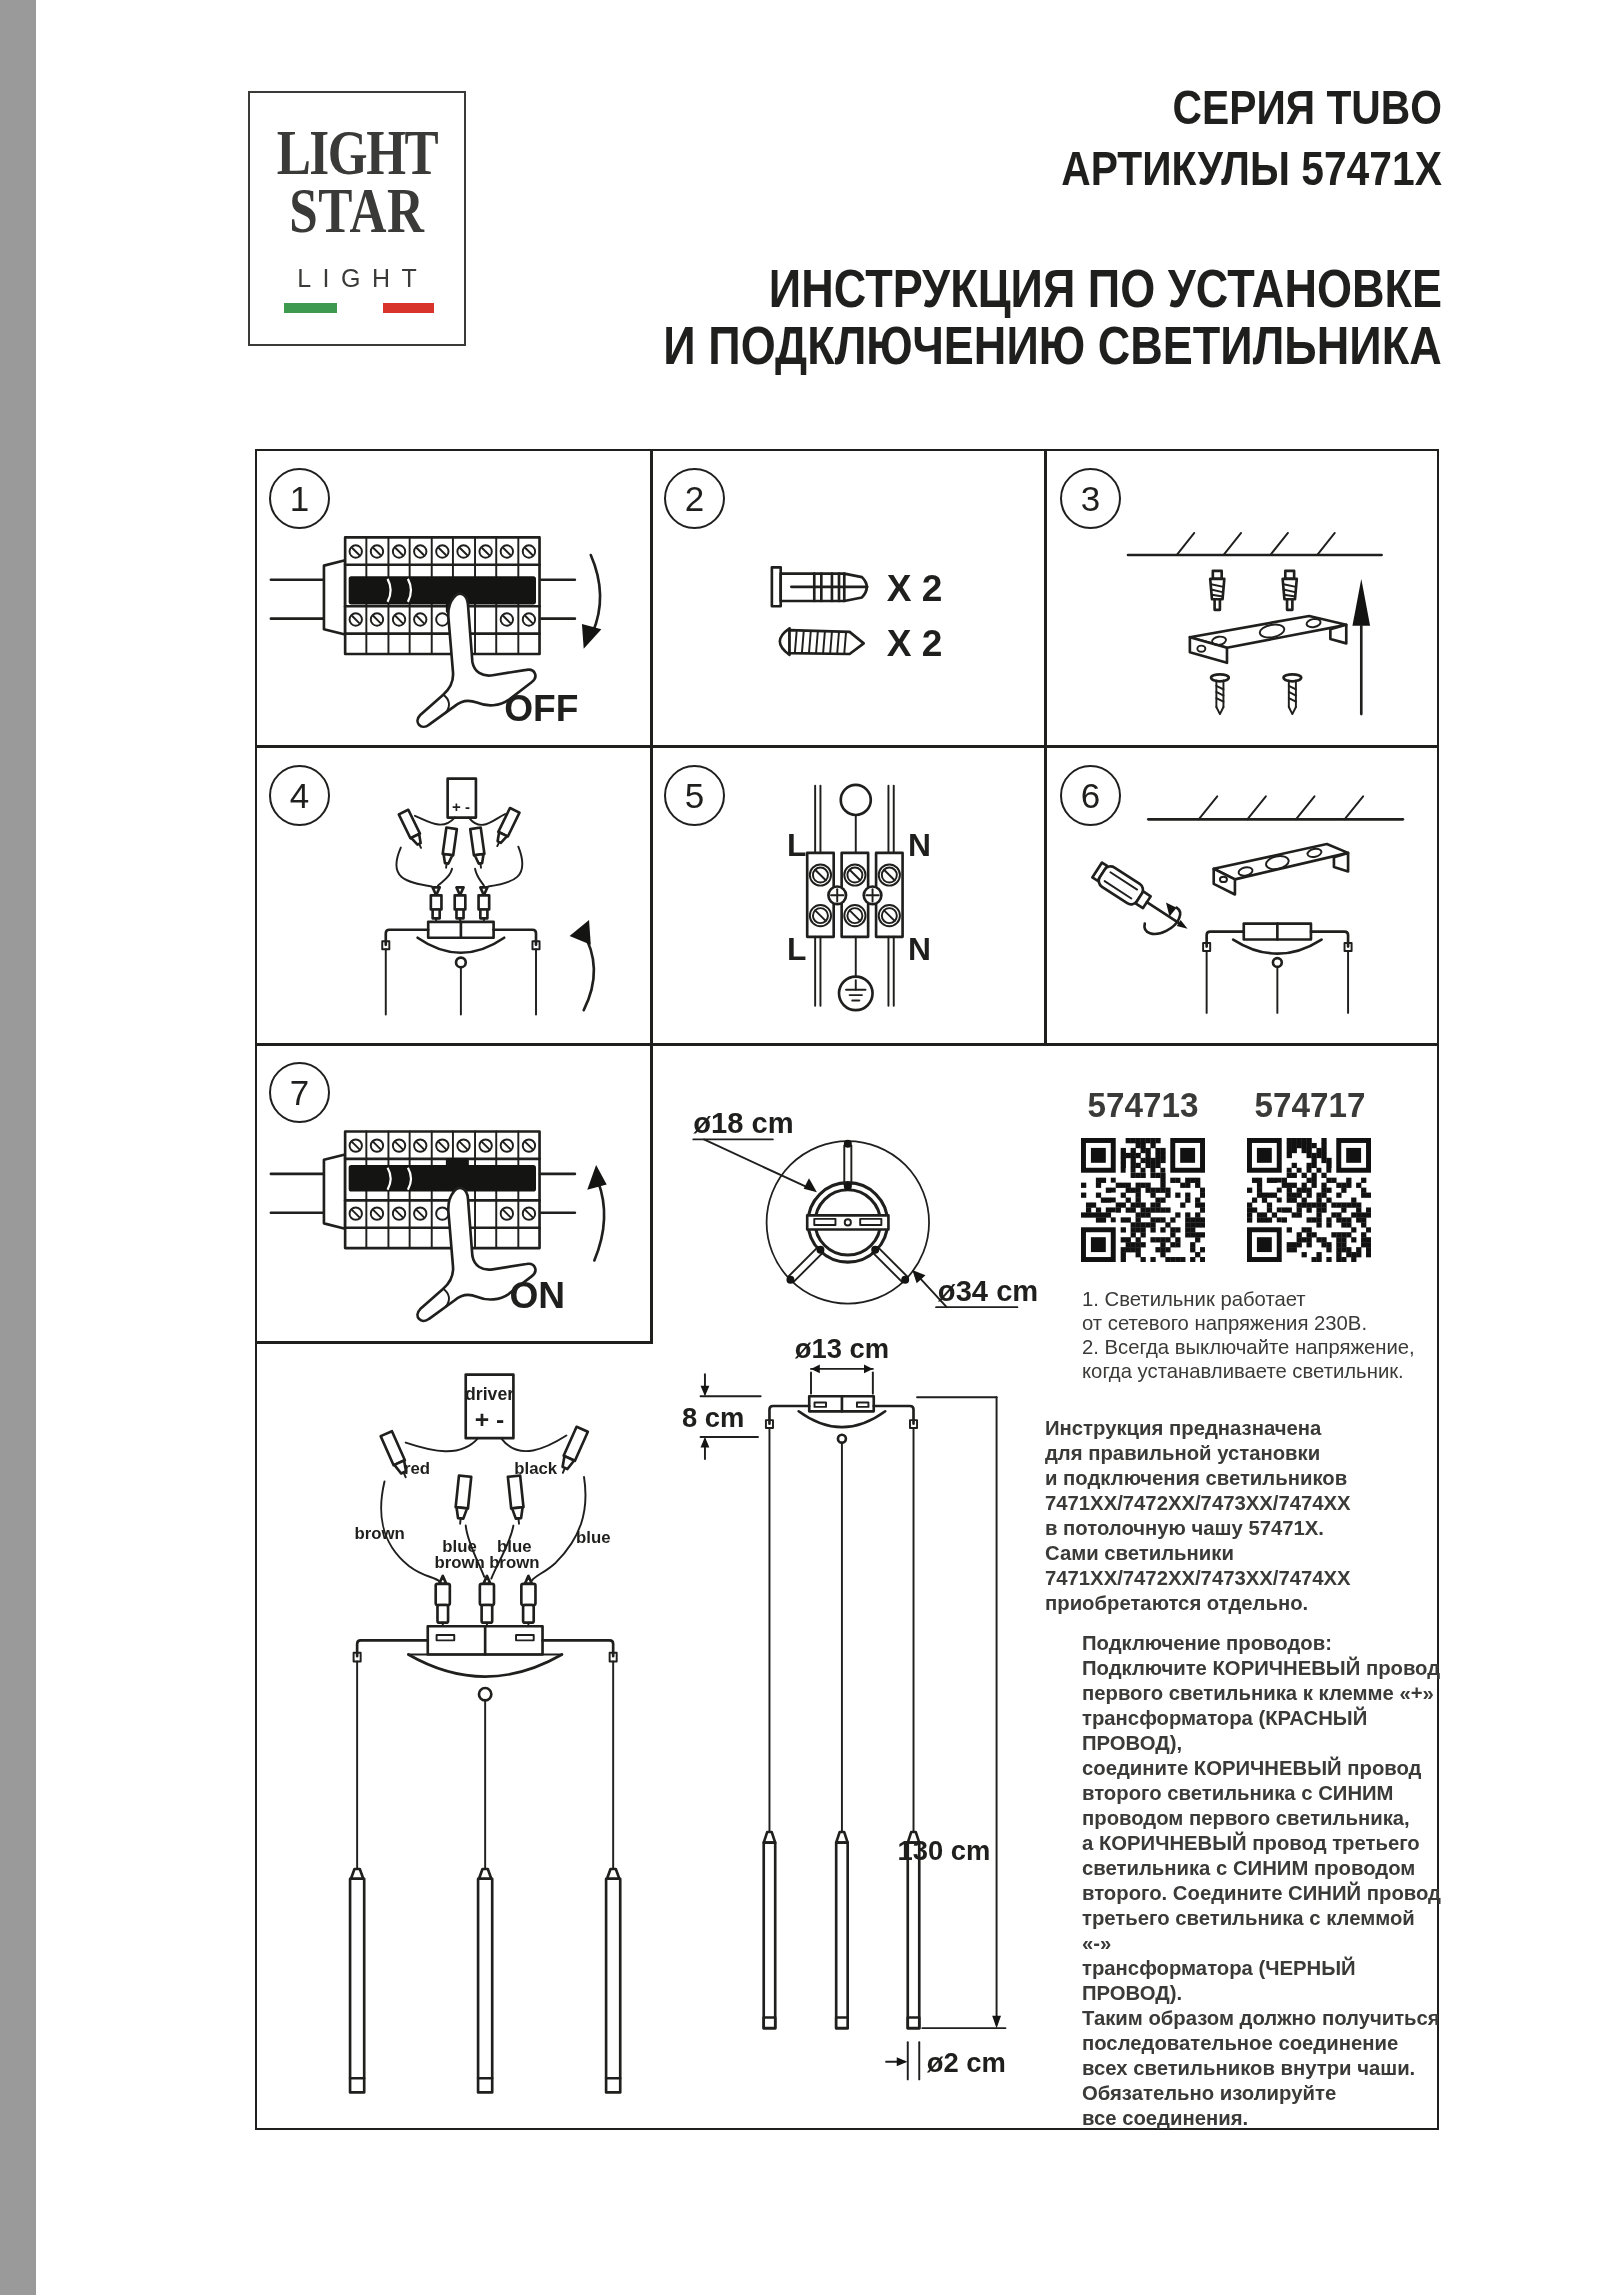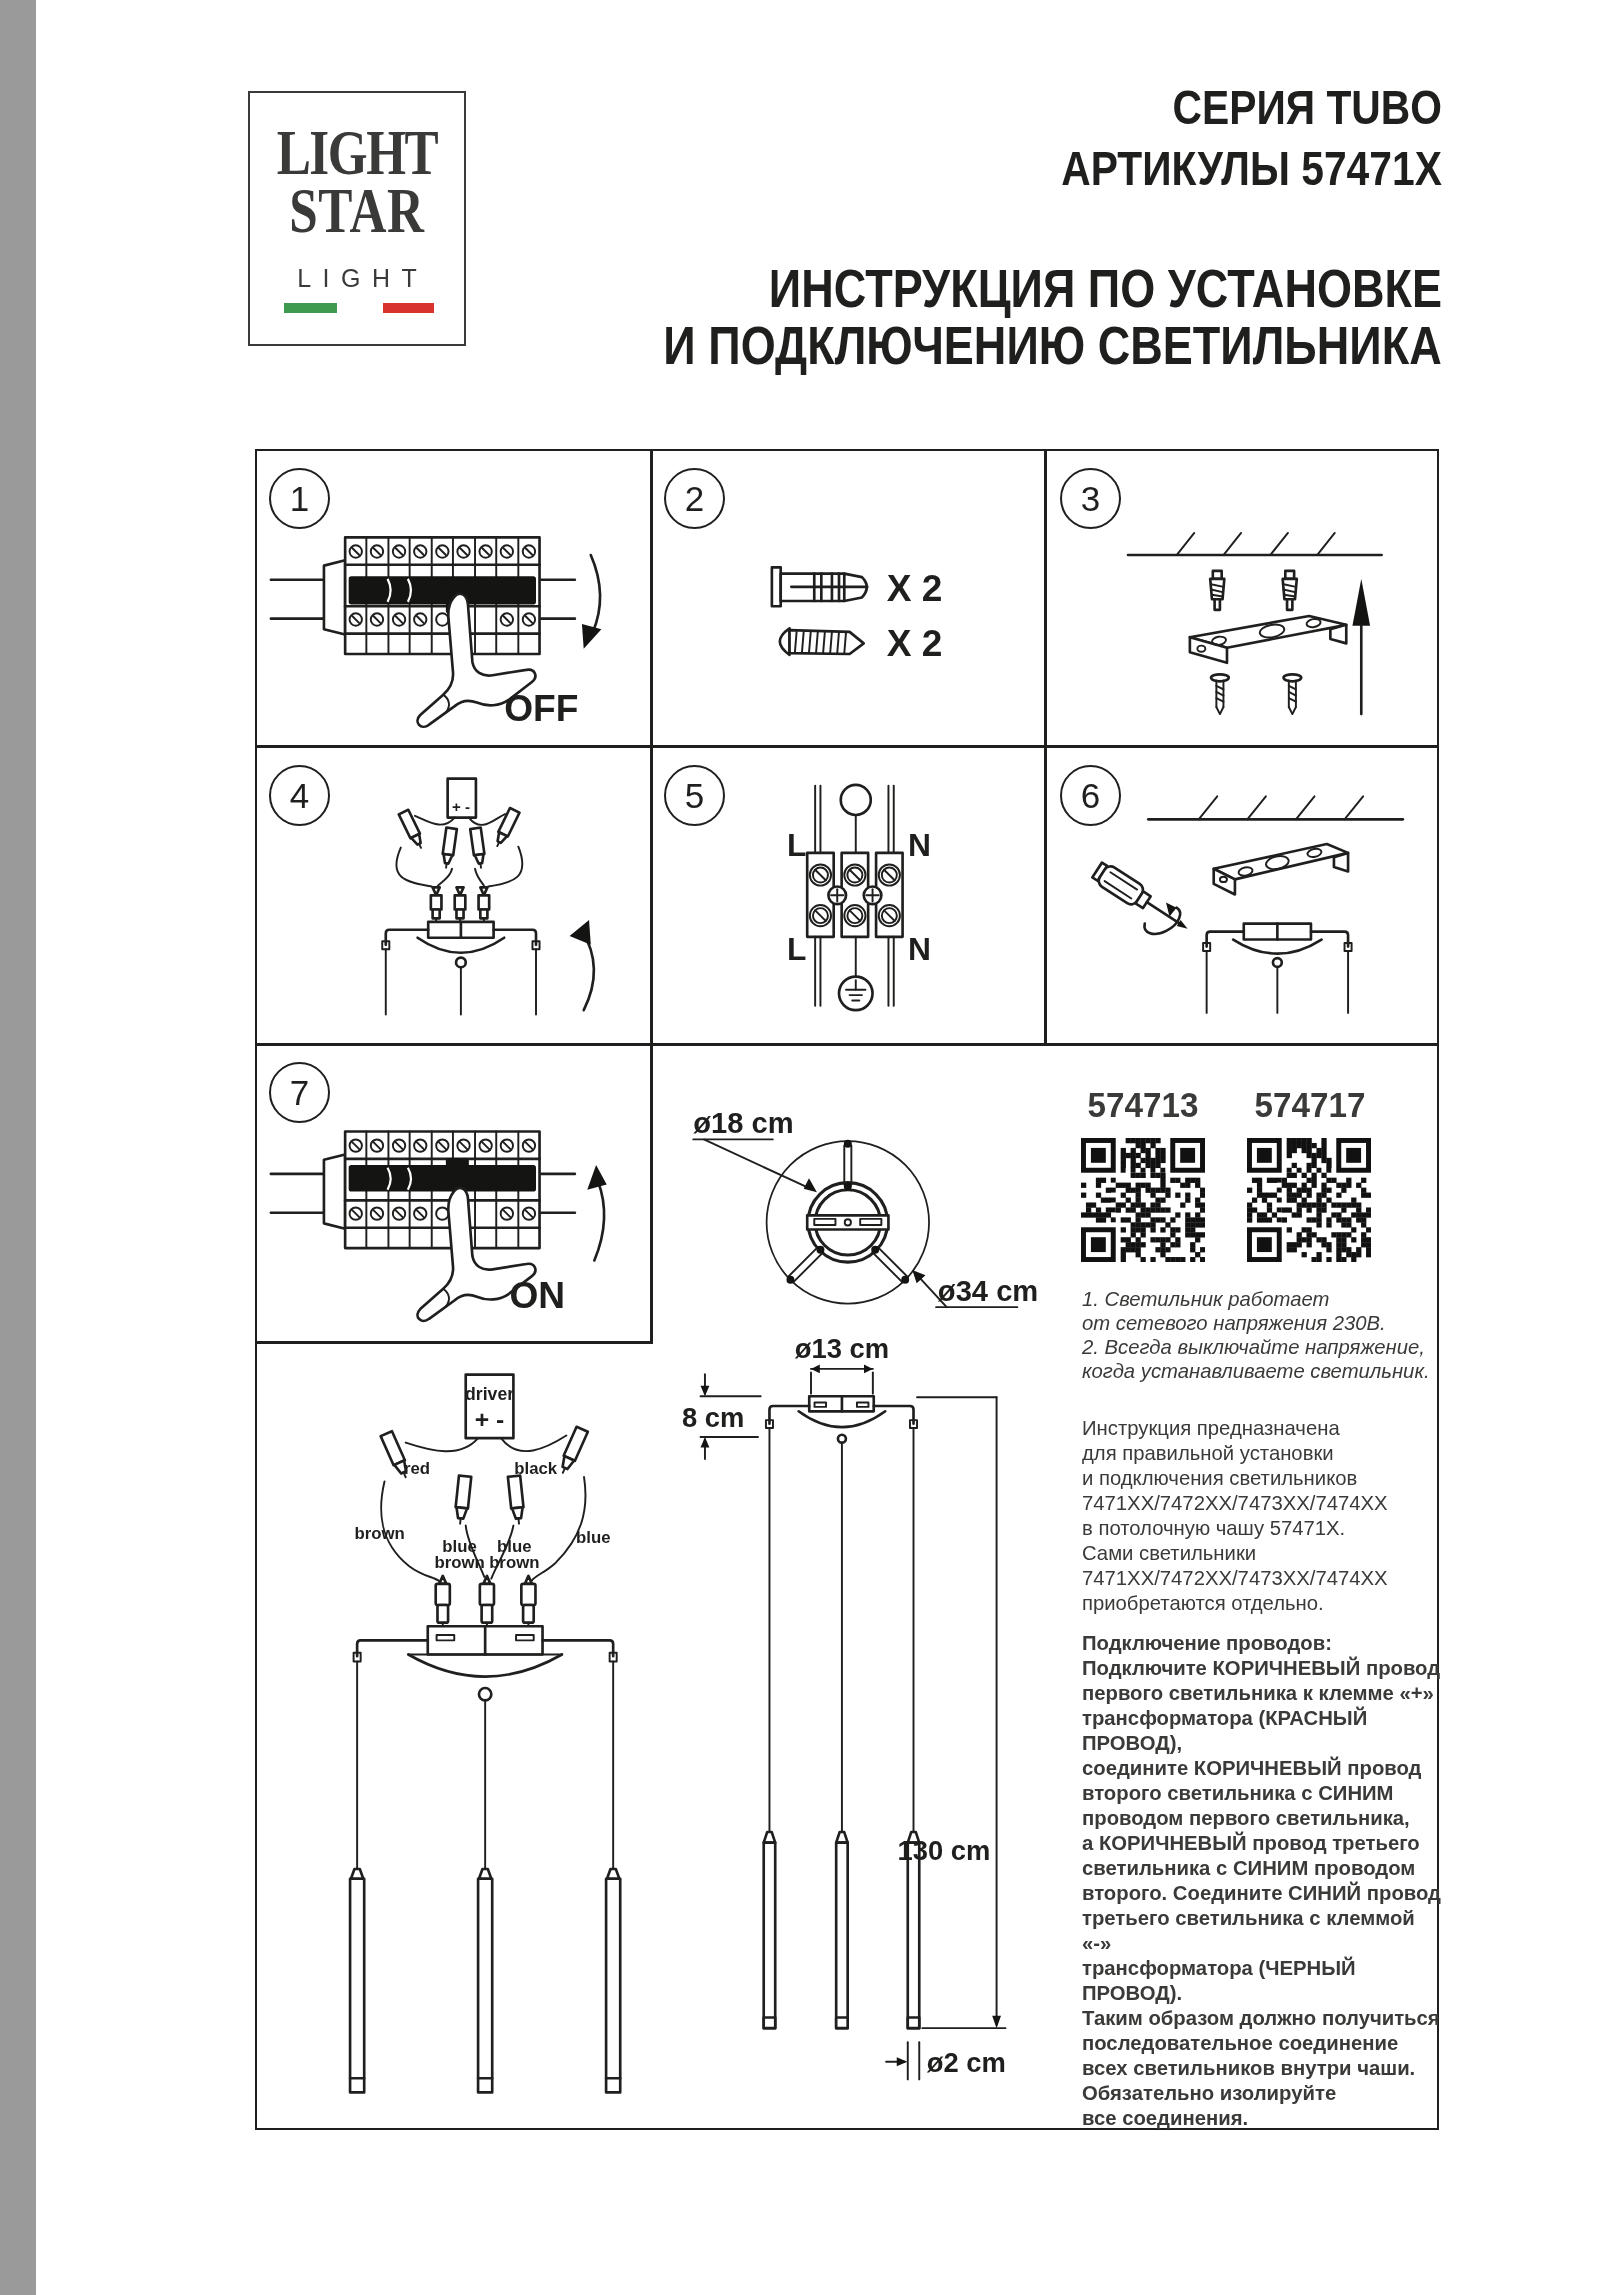--- a/index.html
+++ b/index.html
@@ -1117,25 +1117,25 @@
         <rect x="5.6" y="5.6" width="28" height="28" fill="#fff"></rect>
         <rect x="11.2" y="11.2" width="16.799999999999997" height="16.799999999999997" fill="#111"></rect>
         <rect x="100.8" y="0" width="39.199999999999996" height="39.199999999999996" fill="#111"></rect>
         <rect x="106.39999999999999" y="5.6" width="28" height="28" fill="#fff"></rect>
         <rect x="112" y="11.2" width="16.799999999999997" height="16.799999999999997" fill="#111"></rect>
         <rect x="0" y="100.8" width="39.199999999999996" height="39.199999999999996" fill="#111"></rect>
         <rect x="5.6" y="106.39999999999999" width="28" height="28" fill="#fff"></rect>
         <rect x="11.2" y="112" width="16.799999999999997" height="16.799999999999997" fill="#111"></rect>
       </svg></div>
 
-  <div class="abs rus" style="left:1046px;top:1287px;width:354px;font-size:20.3px;line-height:24px;font-style:italic;">1. Светильник работает
+  <div class="abs rus" style="left:1046px;top:1287px;width:354px;font-size:20.3px;line-height:24px;">1. Светильник работает
 от сетевого напряжения 230В.
 2. Всегда выключайте напряжение,
 когда устанавливаете светильник.</div>
-  <div class="abs rus" style="left:1046px;top:1416px;width:362px;font-size:20.3px;line-height:25px;font-weight:normal;">Инструкция предназначена
+  <div class="abs rus" style="left:1009px;top:1416px;width:362px;font-size:20.3px;line-height:25px;font-weight:bold;">Инструкция предназначена
 для правильной установки
 и подключения светильников
 7471XX/7472XX/7473XX/7474XX
 в потолочную чашу 57471X.
 Сами светильники
 7471XX/7472XX/7473XX/7474XX
 приобретаются отдельно.</div>
   <div class="abs rus" style="left:1046px;top:1631px;width:362px;font-size:20.3px;line-height:25px;font-weight:bold;">Подключение проводов:
 Подключите КОРИЧНЕВЫЙ провод
 первого светильника к клемме «+»

